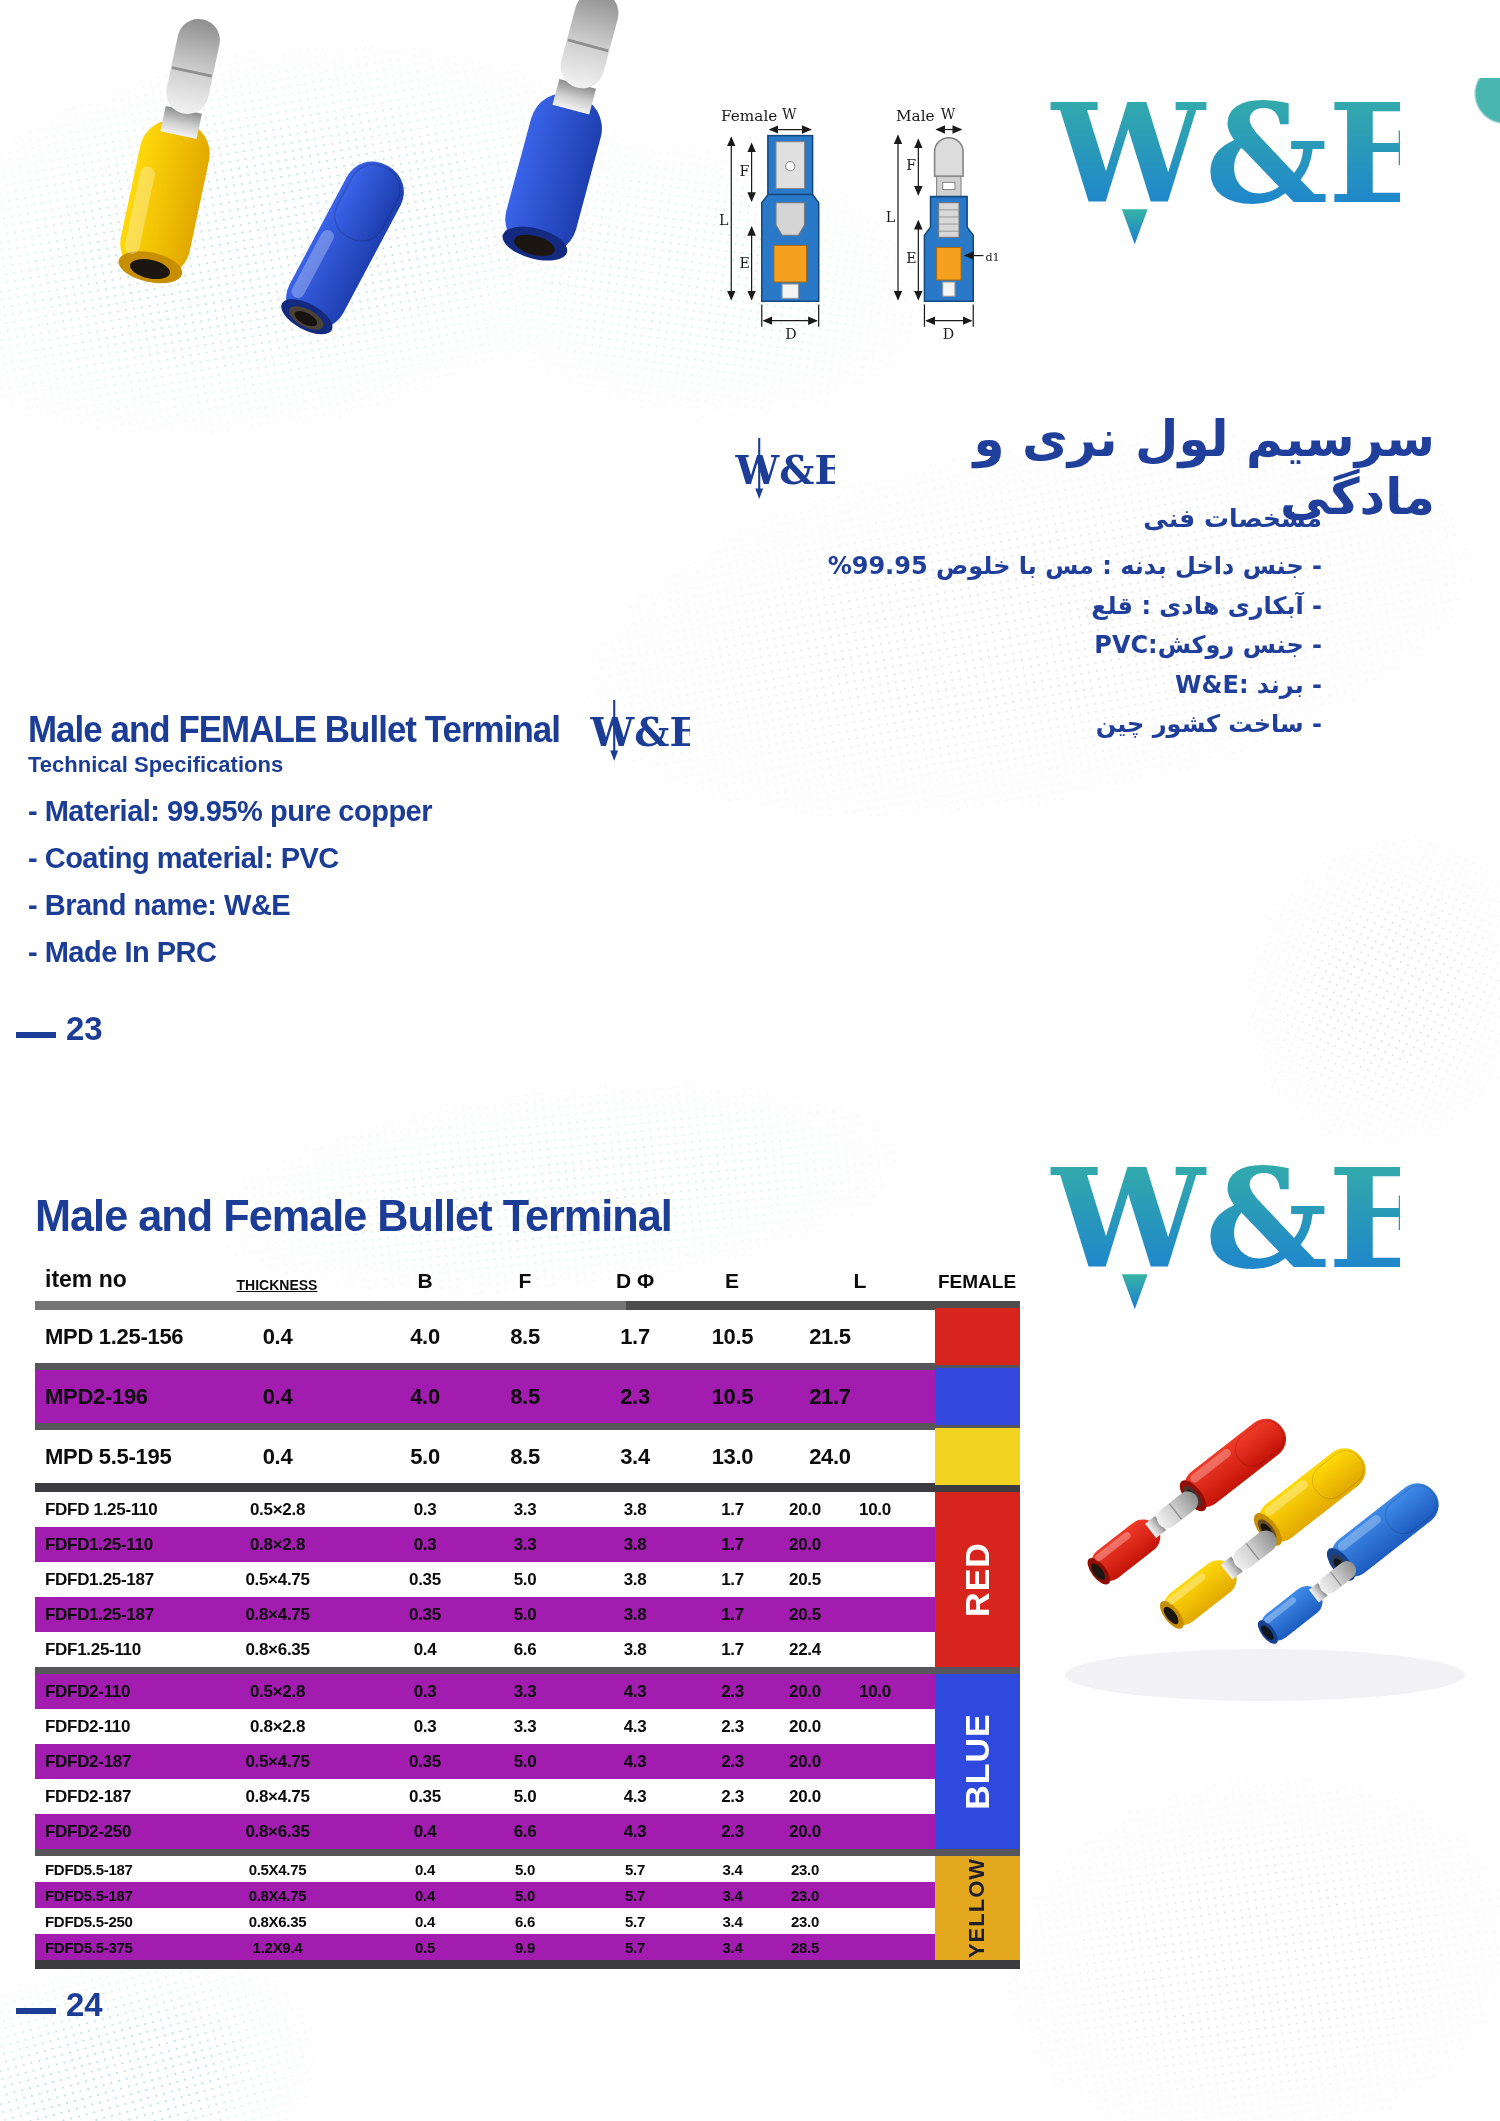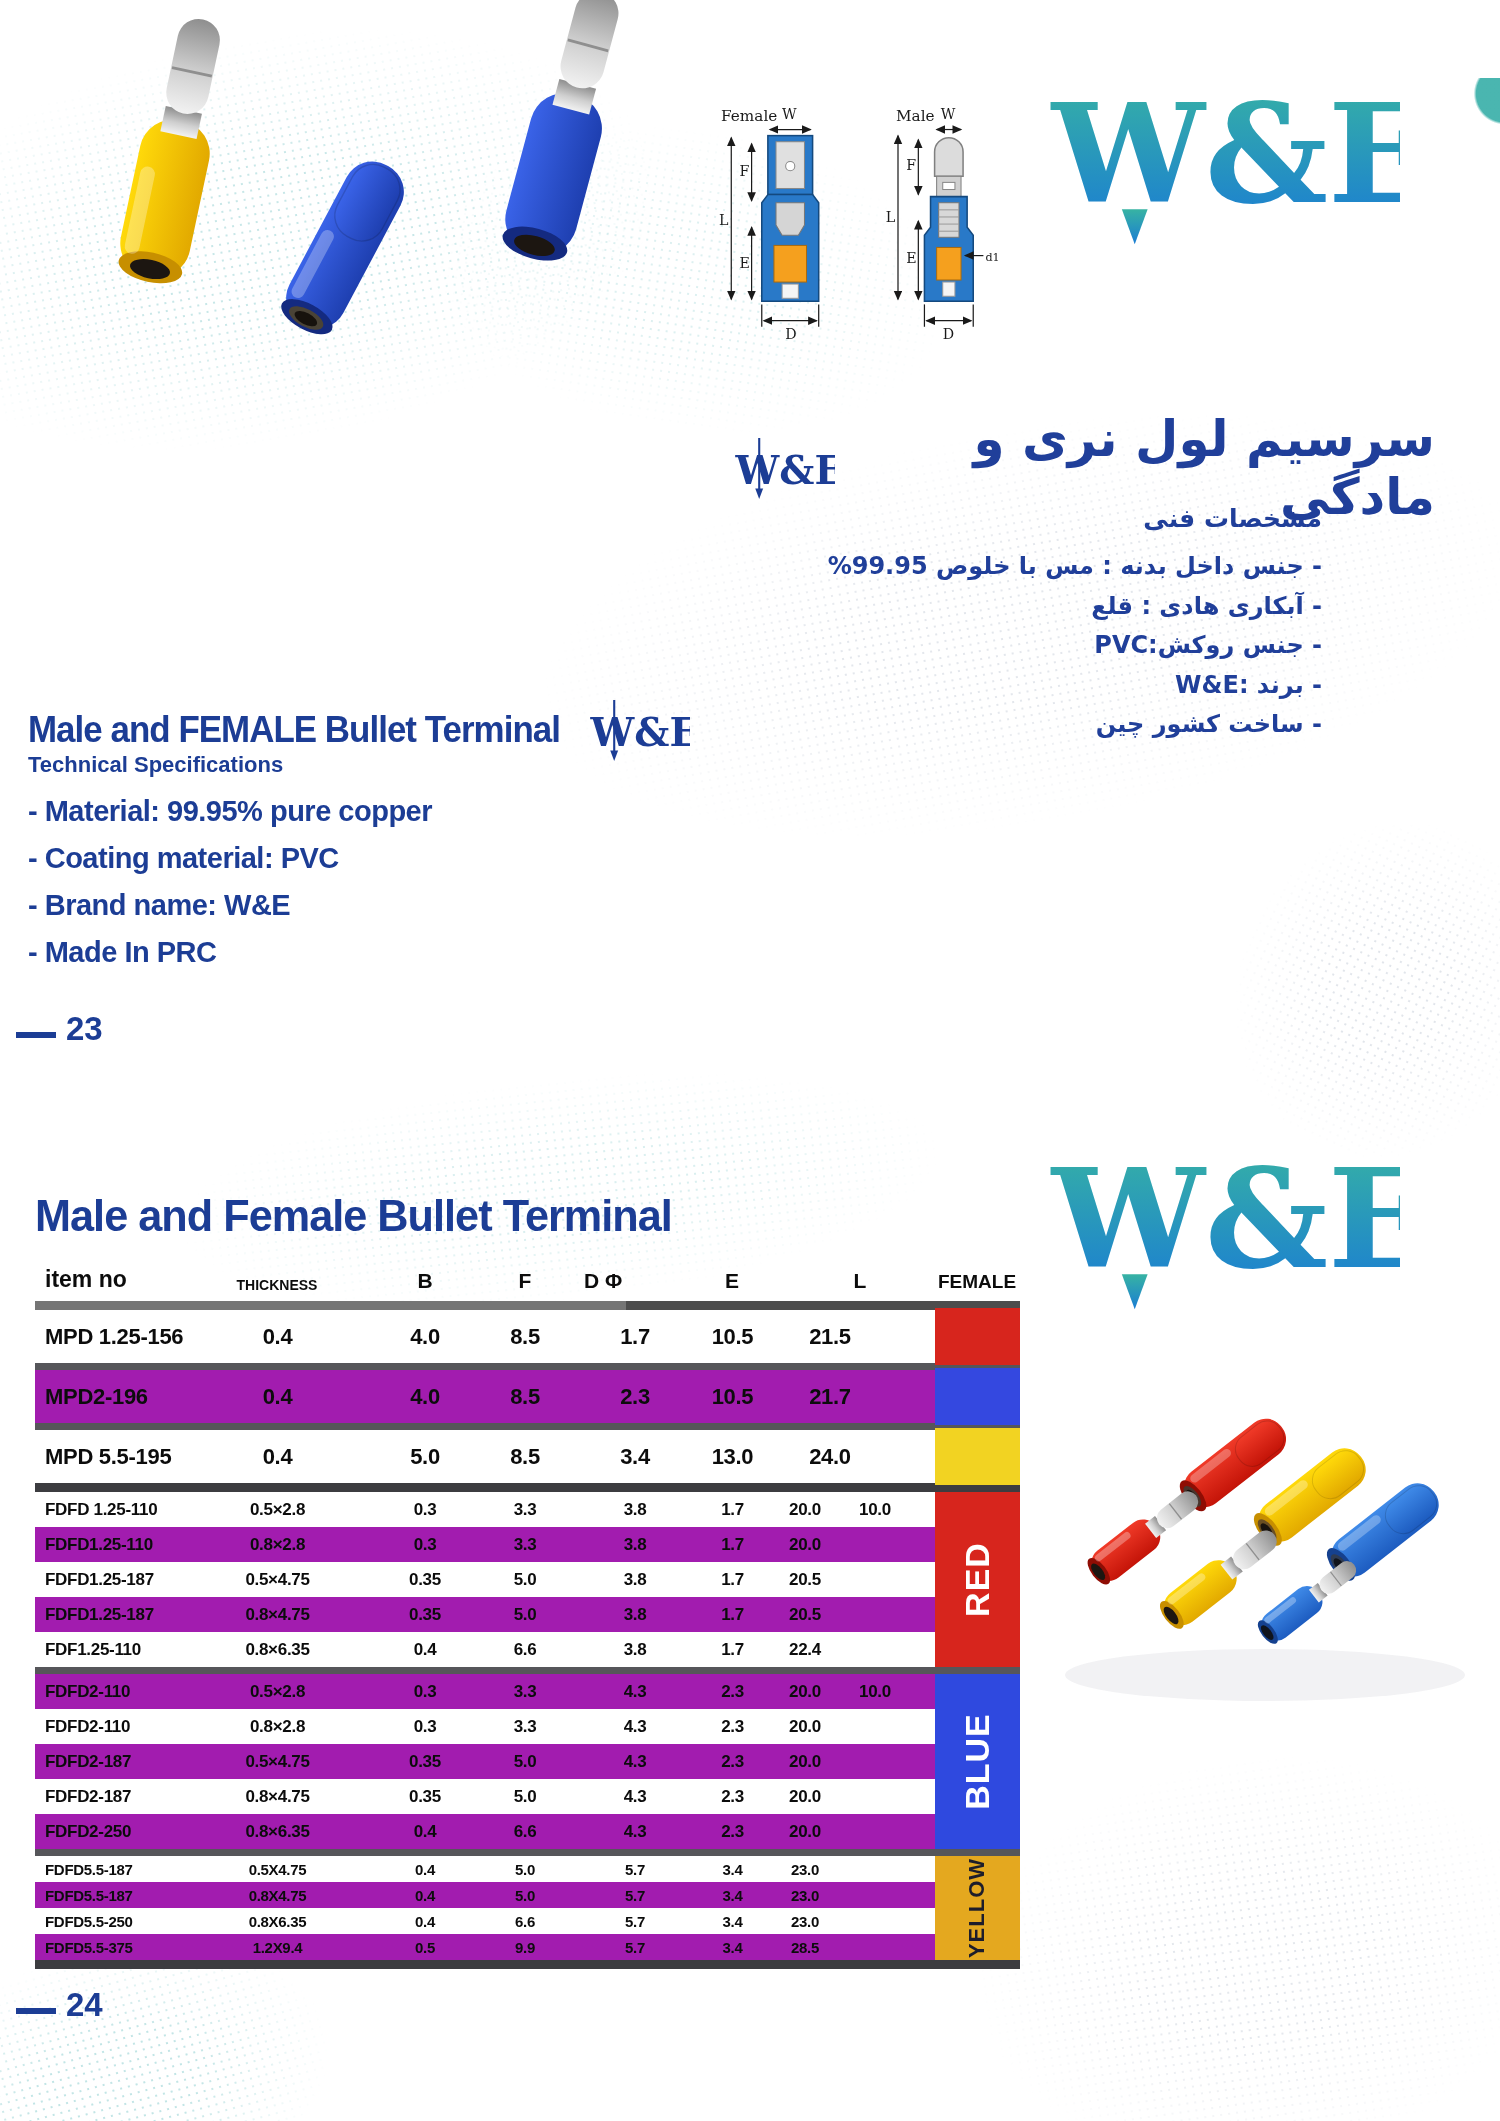--- a/index.html
+++ b/index.html
@@ -33,22 +33,22 @@
   .pnum .dash{width:40px;height:6px;background:#1c3d95;margin-bottom:7px;}
   .pnum .num{font-size:33px;font-weight:800;line-height:1;}
   
   .p24-title{position:absolute;left:35px;top:1190px;font-size:45px;font-weight:800;color:#1c3d95;
              letter-spacing:-1px;transform:scaleX(.96);transform-origin:left;white-space:nowrap;}
   
   #spec-table{position:absolute;left:35px;top:1253px;width:985px;color:#0c0c0c;}
   .thead{position:relative;height:48px;}
   .th{position:absolute;bottom:8px;transform:translateX(-50%);font-weight:700;font-size:21px;white-space:nowrap;}
   .th.item{left:10px;transform:none;font-size:23px;}
-  .th.thickness{left:242px;font-size:14px;}
-  .th.b{left:390px;} .th.f{left:490px;} .th.d{left:568px;} .th.e{left:697px;} .th.l{left:825px;}
+  .th.thickness{left:242px;font-size:14px;text-decoration:underline;}
+  .th.b{left:390px;} .th.f{left:490px;} .th.d{left:600px;} .th.e{left:697px;} .th.l{left:825px;}
   .th.color{left:942px;font-size:19px;font-weight:800;}
   .hbar{height:9px;background:linear-gradient(90deg,#757575 0 60%,#4d4d4d 60%);}
   .sep{height:7px;background:#56565a;}
   .sep.thick{height:9px;background:#3c3c40;}
   .trow{position:relative;display:grid;width:900px;background:#fff;
         grid-template-columns:155px 175px 120px 80px 140px 55px 90px 50px;align-items:center;}
   .trow.mpd{height:53px;font-size:22px;}
   .trow.grow{height:35px;font-size:17px;}
   .group{position:relative;}
   .group.compact .trow{height:26px;font-size:15px;}

